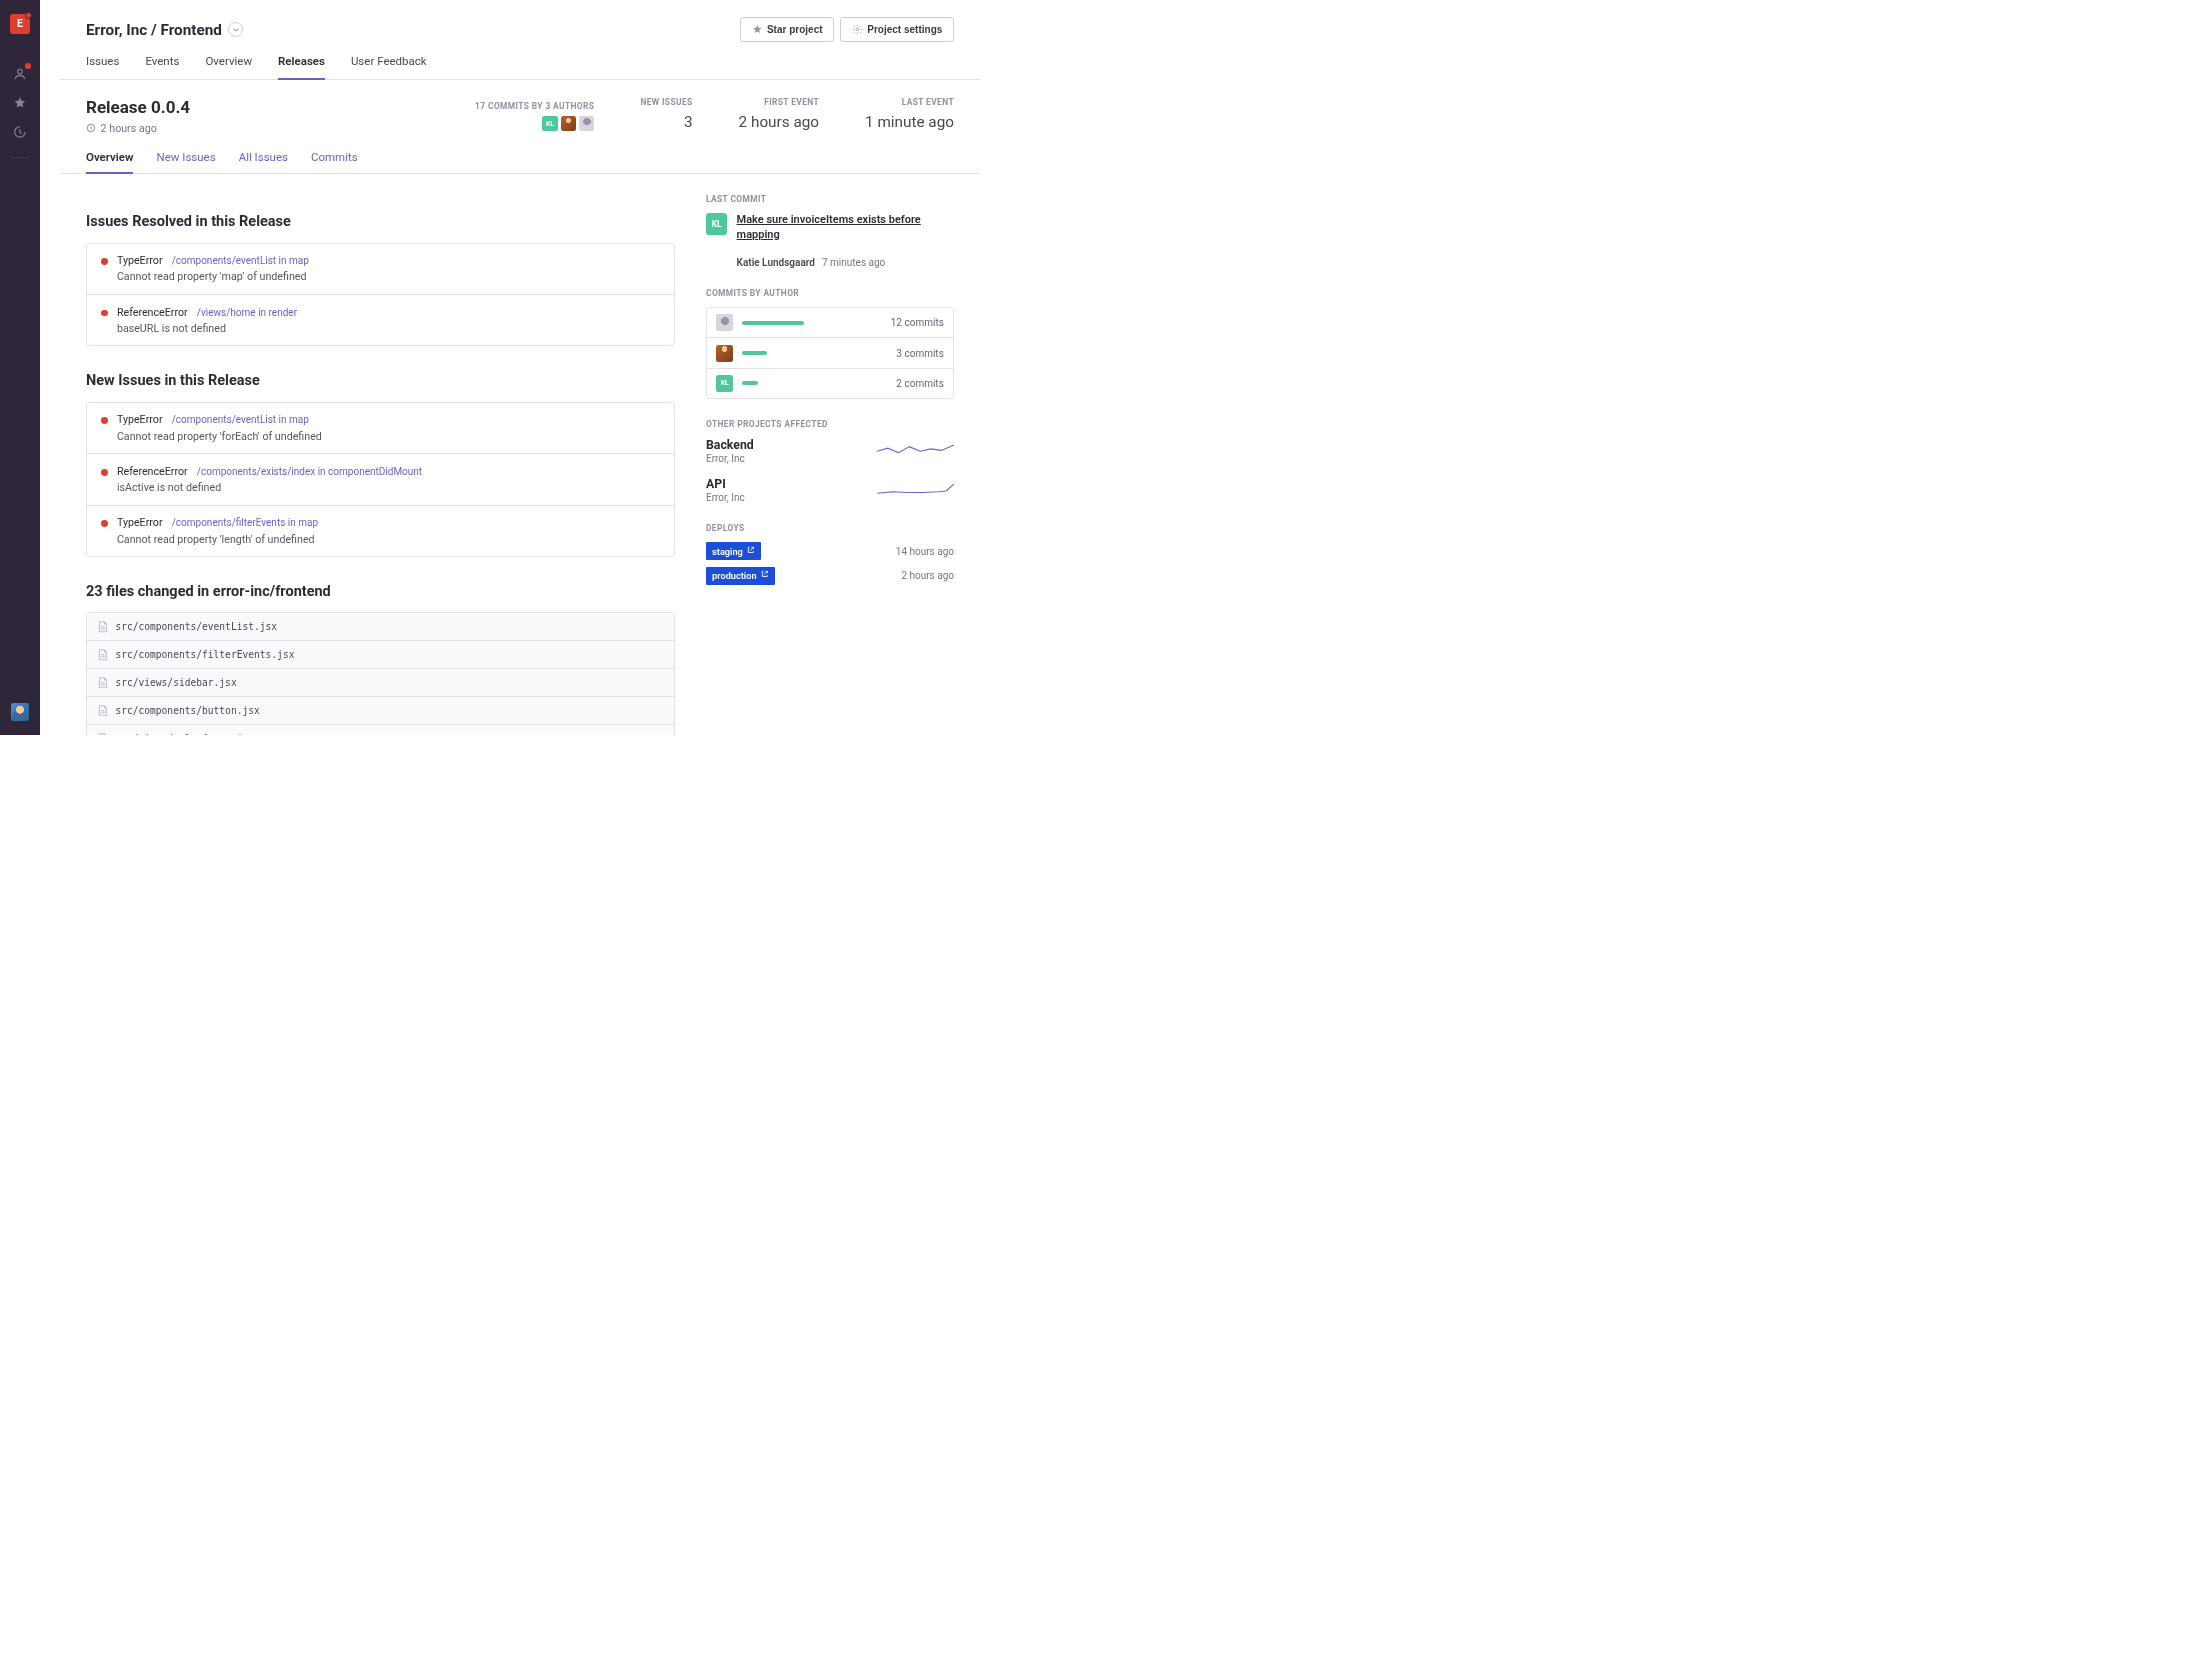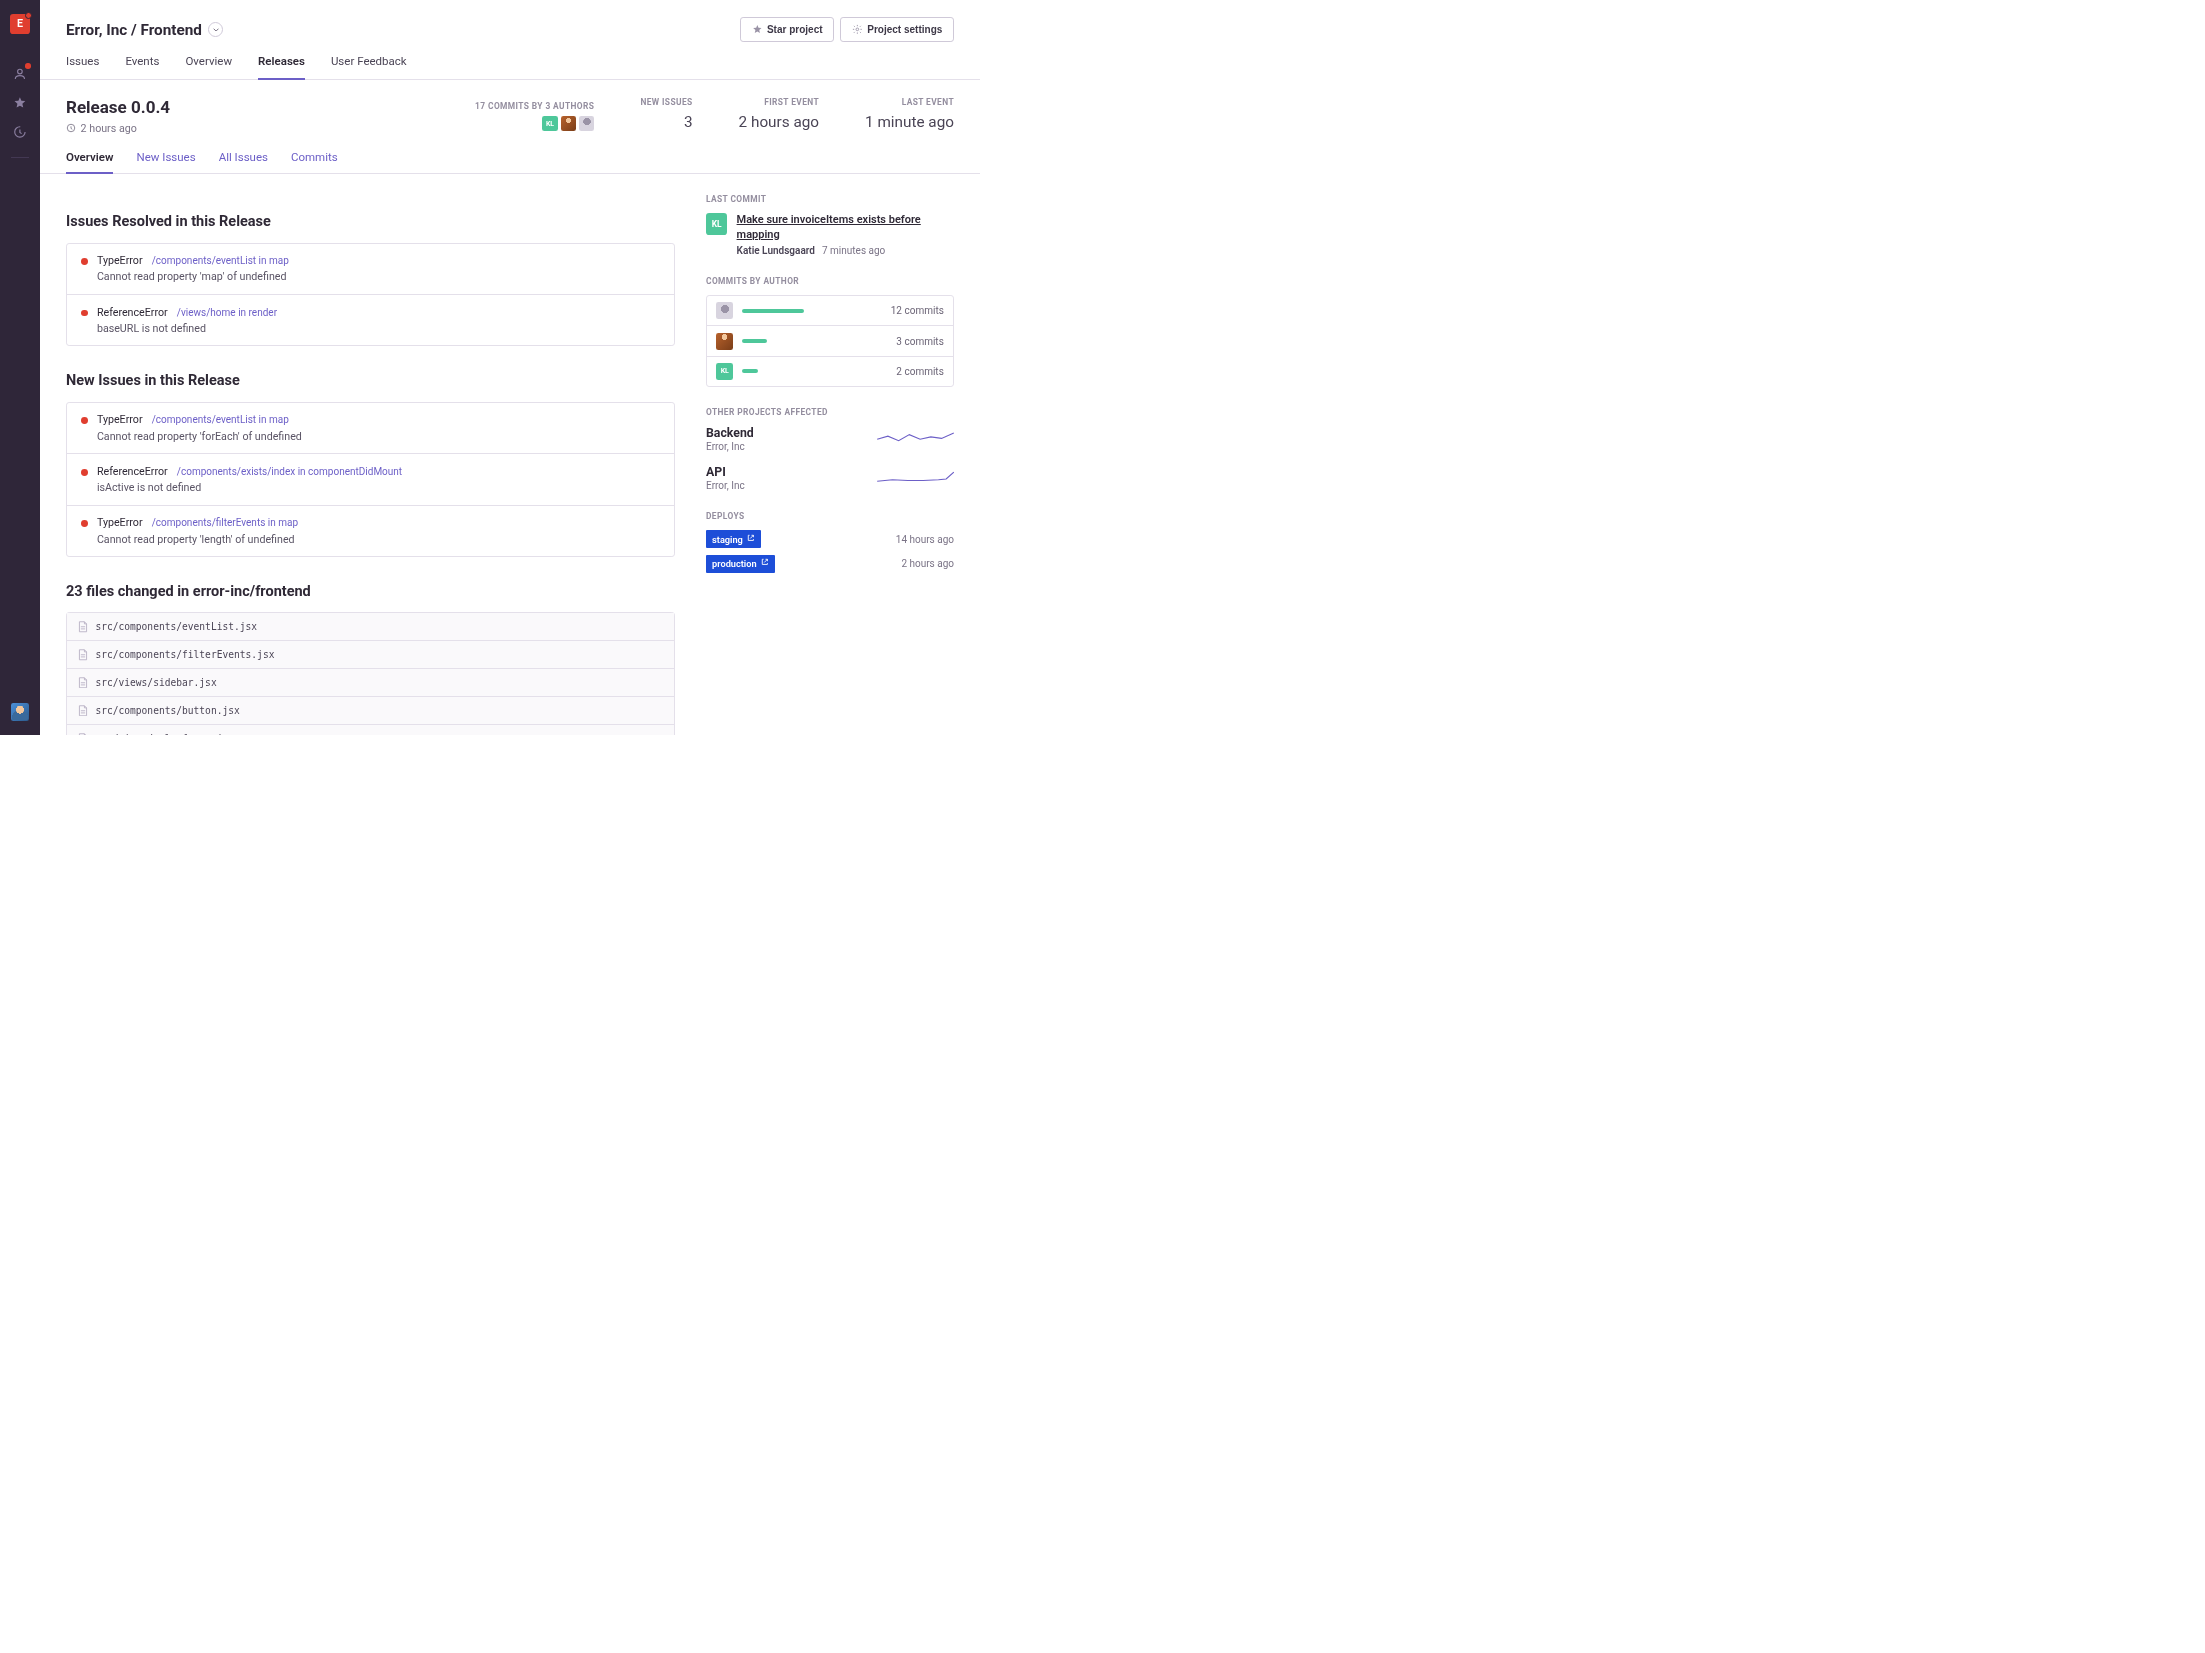--- a/index.html
+++ b/index.html
@@ -11,21 +11,21 @@
 .rail-logo { width:20px; height:20px; background:#e03e2f; border-radius:3.1px; color:#fff; display:flex; align-items:center; justify-content:center; font-weight:600; font-size:10.7px; margin-bottom:31px; cursor:pointer; position:relative; }
 .rail-logo::after { content:""; position:absolute; top:-2.3px; right:-2.3px; width:5.4px; height:5.4px; background:#e03e2f; border-radius:50%; border:0.8px solid #2f2639; }
 .rail-icon { width:18.4px; height:18.4px; color:#8b7fa0; margin-bottom:10.7px; cursor:pointer; display:flex; align-items:center; justify-content:center; }
 .rail-icon.first { position:relative; }
 .rail-icon.first::after { content:""; position:absolute; top:-1.5px; right:-1.5px; width:5.4px; height:5.4px; background:#e03e2f; border-radius:50%; }
 .rail-divider { width:18.4px; height:0.8px; background:#433853; margin:4.6px 0 10.7px; }
 .rail-avatar { position:absolute; bottom:13.8px; left:10.7px; width:18.4px; height:18.4px; border-radius:2.3px; background:linear-gradient(135deg,#4a90d9,#2c5a8c); cursor:pointer; }
 .rail-avatar::before { content:""; position:absolute; inset:1.5px; background:radial-gradient(circle at 50% 35%,#f2c79d 30%,transparent 31%),radial-gradient(circle at 50% 85%,#3a6a9c 50%,transparent 51%); border-radius:1.5px; }
 
 
-.main { flex:1; display:flex; flex-direction:column; overflow:auto; }
+.main { flex:1; display:flex; flex-direction:column; overflow:auto;padding-left:20px; }
 
 
 .hdr { padding:17px 26px 0 26px; border-bottom:0.8px solid #e4e0ea; }
 .hdr-top { display:flex; align-items:center; justify-content:space-between; margin-bottom:12.3px; }
 .crumb { display:flex; align-items:center; gap:6.1px; }
 .crumb-text { font-size:15.3px; font-weight:700; color:#2f2936; }
 .crumb-chevron { width:15.3px; height:15.3px; border:0.8px solid #cfc9d8; border-radius:50%; display:flex; align-items:center; justify-content:center; cursor:pointer; font-size:6.9px; color:#6b6476; }
 .hdr-actions { display:flex; gap:6.1px; }
 .btn { border:0.8px solid #cfc9d8; background:#fff; border-radius:3.1px; padding:6.1px 10.7px; font-size:10px; font-weight:600; color:#3d3847; cursor:pointer; display:flex; align-items:center; gap:4.6px; }
 .btn .ico { width:10.7px; height:10.7px; color:#9a93a6; }
@@ -79,21 +79,21 @@
 .file .fico { width:10px; height:11.5px; flex-shrink:0; }
 .file-path { font-family:"SFMono-Regular",Menlo,monospace; font-size:9.6px; color:#4b4556; }
 .more-files { text-align:center; padding:10.7px; color:#3b6ecc; font-size:11.5px; cursor:pointer; }
 
 
 .r-label { font-size:8.4px; font-weight:700; color:#948e9f; letter-spacing:0.4px; margin-bottom:9.2px; }
 .r-label.mt { margin-top:20px; }
 .commit-row { display:flex; gap:9.2px; }
 .commit-row .av-lg { width:21.4px; height:21.4px; border-radius:3.1px; background:#4ec79a; color:#fff; display:flex; align-items:center; justify-content:center; font-size:8.4px; font-weight:700; flex-shrink:0; }
 .commit-msg { font-size:11px; font-weight:600; line-height:1.3;text-decoration:underline; }
-.commit-meta { font-size:10px; color:#7a7386; margin-top:3px; }
+.commit-meta { font-size:10px; color:#7a7386; margin-top:15px; }
 .commit-meta .name { color:#4b4556; font-weight:600; }
 
 .author-box { border:0.8px solid #e4e0ea; border-radius:3.1px; }
 .author-row { display:flex; align-items:center; gap:9.2px; padding:6.1px 9.2px; border-bottom:0.8px solid #e4e0ea; }
 .author-row:last-child { border-bottom:none; }
 .author-row .av { width:17px; height:17px; }
 .bar-track { flex:1; height:4.6px; position:relative; }
 .bar-fill { position:absolute; left:0; top:0; height:4.6px; background:#4ec79a; border-radius:2.3px; }
 .author-count { font-size:10px; color:#6b6476; white-space:nowrap; }
 

